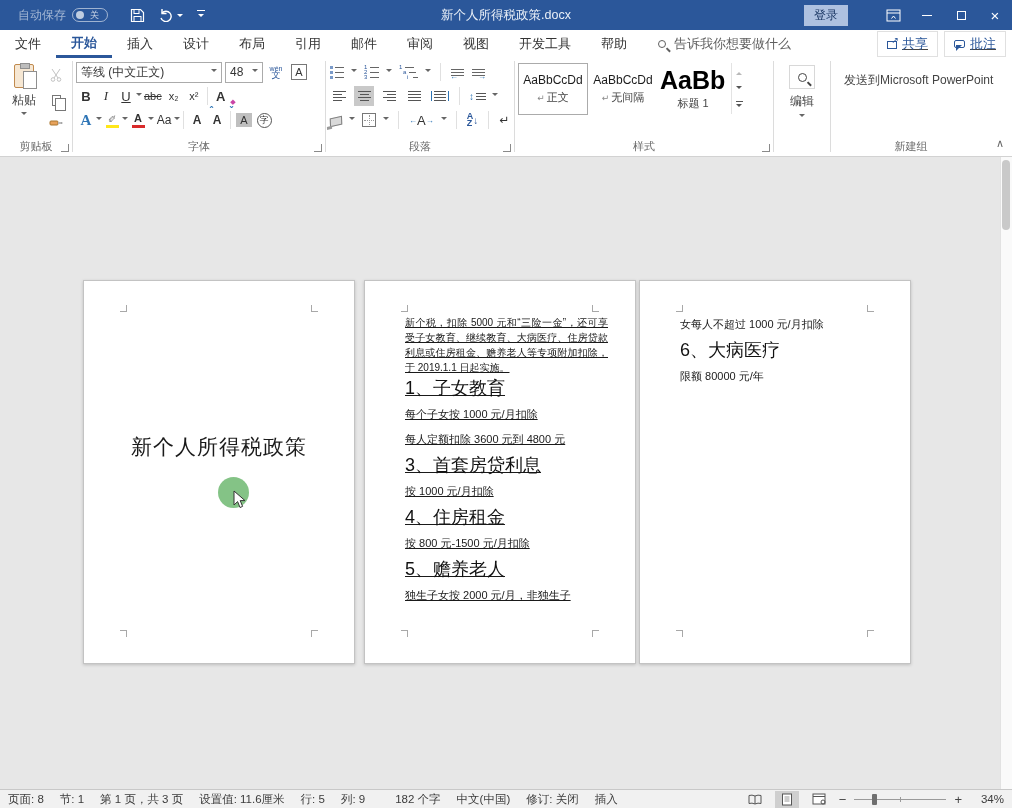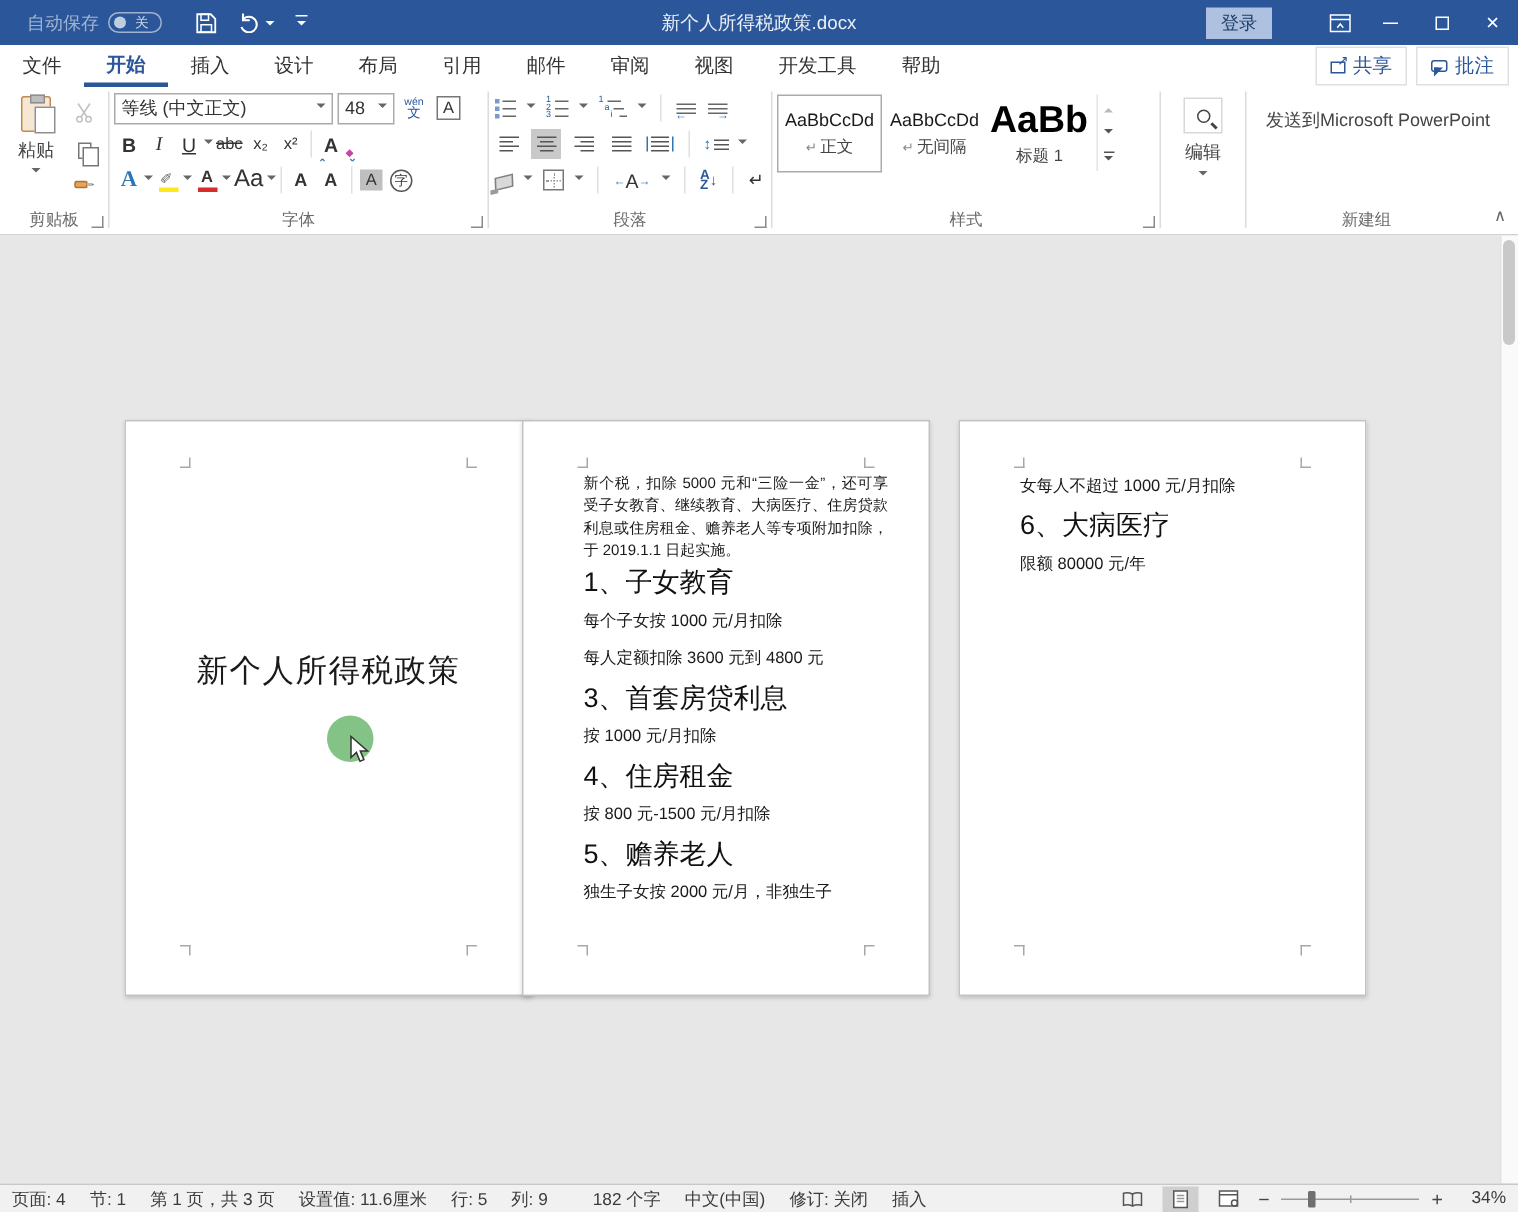--- a/index.html
+++ b/index.html
@@ -24,21 +24,21 @@
   .box-ico { width:9px; height:9px; border:1px solid #fff; }
   .x-ico { font-size:15px; color:#fff; line-height:1; }
 
   
   .tabrow { position:absolute; left:0; top:30px; width:1012px; height:28px; background:#fff; display:flex; align-items:stretch; }
   .tab { padding:0 15px; display:flex; align-items:center; font-size:13px; color:#333; }
   .tab.active { color:#2B579A; font-weight:bold; border-bottom:3px solid #2B579A; padding-bottom:0; }
   .tellme { display:flex; align-items:center; gap:8px; margin-left:16px; color:#5f5f5f; font-size:13px; }
   .lens { width:8px; height:8px; border:1.5px solid #5f5f5f; border-radius:50%; position:relative; }
   .lens::after { content:""; position:absolute; width:5px; height:1.5px; background:#5f5f5f; transform:rotate(45deg); left:7px; top:8px; }
-  .tr-right { margin-left:auto; display:flex; align-items:center; gap:6px; margin-right:6px; }
+  .tr-right { margin-left:auto; display:flex; align-items:center; gap:6px; margin-right:6px;text-decoration:underline; }
   .tr-btn { display:flex; align-items:center; gap:5px; color:#2B579A; font-size:13px; border:1px solid #E0E0E0; padding:3px 9px; background:#fff; }
   .share-ico { width:10px; height:10px; position:relative; }
   .share-ico::before { content:""; position:absolute; left:0; bottom:0; width:8px; height:6px; border:1px solid #2B579A; }
   .share-ico::after { content:"↗"; position:absolute; right:-2px; top:-4px; font-size:9px; color:#2B579A; }
   .bubble-ico { width:11px; height:8px; border:1.5px solid #2B579A; border-radius:2px; position:relative; }
   .bubble-ico::after { content:""; position:absolute; left:1px; bottom:-4px; border:3px solid transparent; border-top-color:#2B579A; border-left-color:#2B579A; width:0; height:0; }
 
   
   .ribbon { position:absolute; left:0; top:58px; width:1012px; height:99px; background:#fff; border-bottom:1px solid #D2D2D2; display:flex; }
   .group { position:relative; display:flex; flex-direction:column; padding:2px 3px 0 3px; }
@@ -120,21 +120,21 @@
   .search-btn { width:26px; height:24px; border:1px solid #D8D8D8; display:flex; align-items:center; justify-content:center; }
   .lens2 { width:9px; height:9px; border:1.5px solid #444; border-radius:50%; position:relative; }
   .lens2::after { content:""; position:absolute; width:5px; height:1.5px; background:#444; transform:rotate(45deg); left:8px; top:9px; }
   .sendto { display:flex; flex-direction:row; align-items:center; padding:6px 10px 0 10px; }
   .sendto .line { font-size:12px; color:#444; line-height:16px; white-space:nowrap; }
   .collapse-chevron { position:absolute; right:8px; bottom:6px; color:#666; font-size:11px; }
 
   
   .docarea { position:absolute; left:0; top:157px; width:1012px; height:632px; background:#E7E7E7; overflow:hidden; }
   .page { position:absolute; top:123px; width:272px; height:384px; background:#fff; border:1px solid #C3C3C3; box-shadow:0 1px 3px rgba(0,0,0,.18); color:#1a1a1a; }
-  .p1 { left:83px; } .p2 { left:348px; } .p3 { left:639px; }
+  .p1 { left:83px; } .p2 { left:364px;text-decoration:underline; } .p3 { left:639px; }
   .cm { position:absolute; width:7px; height:7px; }
   .cm.tl { left:36px; top:24px; border-right:1px solid #A8A8A8; border-bottom:1px solid #A8A8A8; }
   .cm.tr { right:36px; top:24px; border-left:1px solid #A8A8A8; border-bottom:1px solid #A8A8A8; }
   .cm.bl { left:36px; bottom:26px; border-right:1px solid #A8A8A8; border-top:1px solid #A8A8A8; }
   .cm.br { right:36px; bottom:26px; border-left:1px solid #A8A8A8; border-top:1px solid #A8A8A8; }
   .doc-title { margin-top:152px; text-align:center; font-size:21px; letter-spacing:1px; color:#1a1a1a; }
   .click-ind { position:absolute; left:134px; top:196px; width:31px; height:31px; border-radius:50%; background:#79BE7C; opacity:.92; }
   .cursor-svg { position:absolute; left:149px; top:209px; }
   .p2 .inner { padding:34px 27px 0 40px; }
   .intro { font-size:10px; line-height:15px; text-align:justify; color:#1a1a1a; }
@@ -219,20 +219,24 @@
     <div class="tab active">开始</div>
     <div class="tab">插入</div>
     <div class="tab">设计</div>
     <div class="tab">布局</div>
     <div class="tab">引用</div>
     <div class="tab">邮件</div>
     <div class="tab">审阅</div>
     <div class="tab">视图</div>
     <div class="tab">开发工具</div>
     <div class="tab">帮助</div>
+    <div class="tellme">
+      <span class="lens"></span>
+      <span>告诉我你想要做什么</span>
+    </div>
     <div class="tr-right">
       <div class="tr-btn">
         <span class="share-ico"></span>
         <span>共享</span>
       </div>
       <div class="tr-btn">
         <span class="bubble-ico"></span>
         <span>批注</span>
       </div>
     </div>
@@ -314,21 +318,21 @@
           </span>
         </span>
         <span class="caret"></span>
         <span class="glyph-btn">
           <span class="colorbar">
             <span style="font-size:11px;font-weight:bold">A</span>
             <span class="bar" style="background:#D92B2B"></span>
           </span>
         </span>
         <span class="caret"></span>
-        <span class="glyph-btn" style="font-size:16px">Aa</span>
+        <span class="glyph-btn" style="font-size:12px">Aa</span>
         <span class="caret"></span>
         <span class="vsep"></span>
         <span class="glyph-btn grow-shrink">
             <span>A</span>
             <span class="gs-mark">ˆ</span>
           </span>
         <span class="glyph-btn grow-shrink">
             <span>A</span>
             <span class="gs-mark">ˇ</span>
           </span>
@@ -613,21 +617,21 @@
         <p class="sec-b">限额 80000 元/年</p>
       </div>
     </div>
 
     <div class="vscroll">
       <div class="vthumb"></div>
     </div>
   </div>
 
   <div class="statusbar">
-    <span class="st-item">页面: 4</span>
+    <span class="st-item">页面: 8</span>
     <span class="st-item">节: 1</span>
     <span class="st-item">第 1 页，共 3 页</span>
     <span class="st-item">设置值: 11.6厘米</span>
     <span class="st-item">行: 5</span>
     <span class="st-item">列: 9</span>
     <span class="st-item" style="margin-left:14px">182 个字</span>
     <span class="st-item">中文(中国)</span>
     <span class="st-item">修订: 关闭</span>
     <span class="st-item">插入</span>
 

